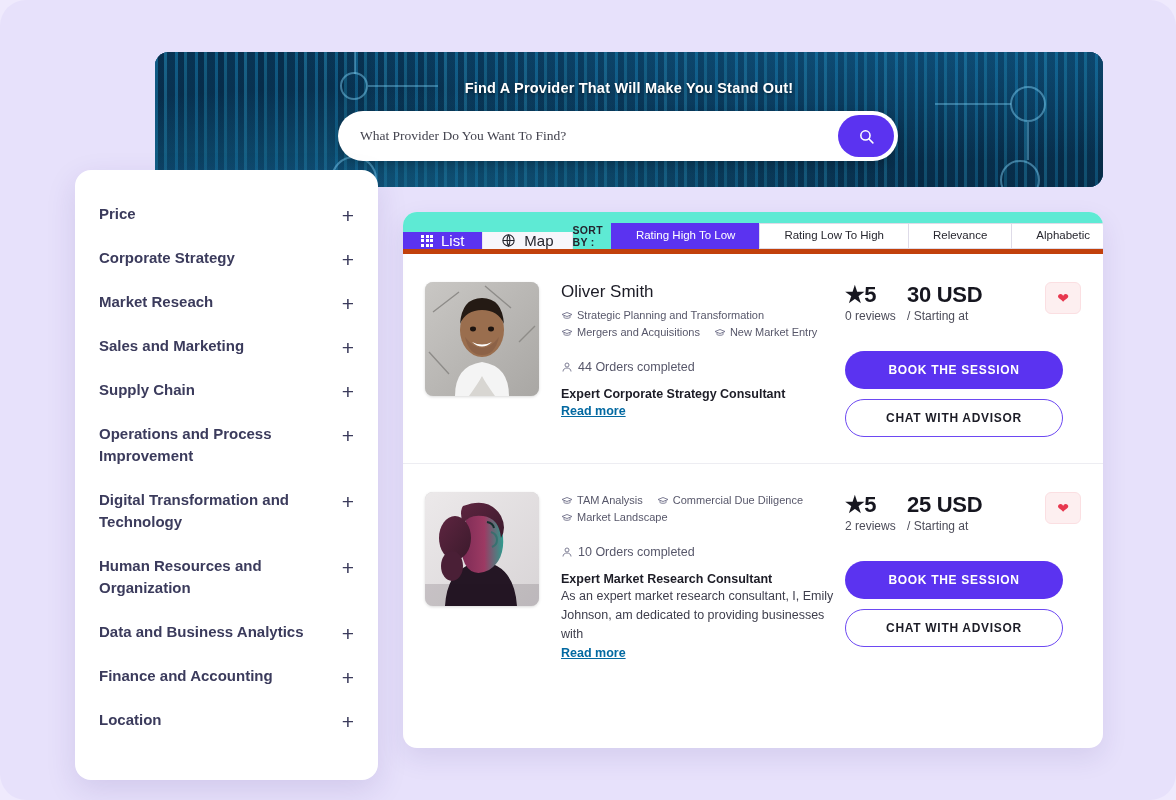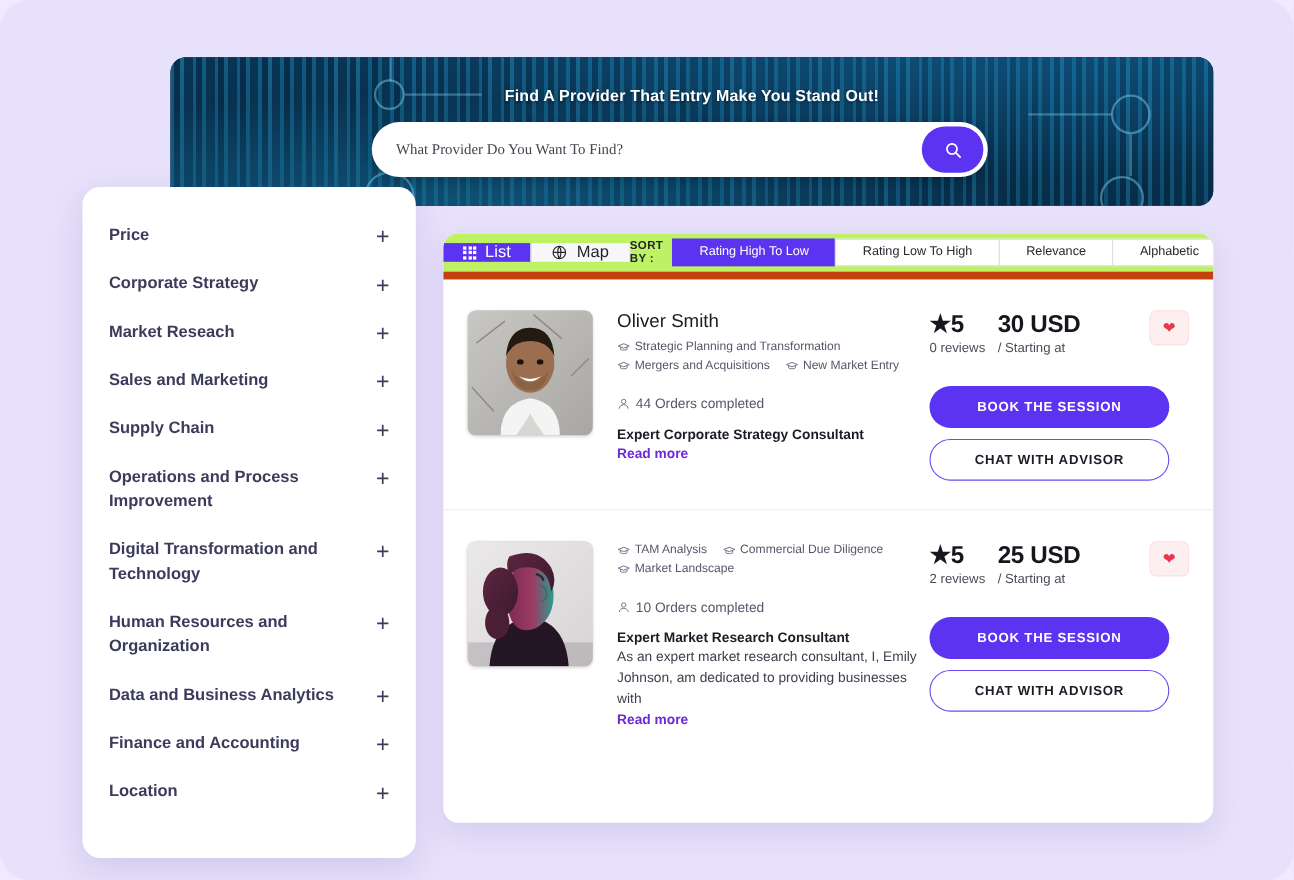--- a/index.html
+++ b/index.html
@@ -134,23 +134,23 @@
     left: 403px; top: 212px;
     width: 700px; height: 536px;
     background: #ffffff;
     border-radius: 14px;
     box-shadow: 0 10px 26px rgba(60,40,130,.10);
     overflow: hidden;
   }
   #toolbar {
     height: 42px;
     display: flex;
-    align-items: center;
-    border-bottom: 7px solid #c2410c;
-    background: #bef264;
+    align-items: flex-end;
+    border-bottom: 5px solid #c2410c;
+    background: #5eead4;
   }
   .tab {
     display: flex; align-items: center; gap: 8px;
     padding: 0 18px;
     font-size: 15px;
     cursor: pointer;
     border-right: 1px solid #e9e7f0;
   }
   .tab.active { background: #5b33f0; color: #fff; font-weight: 500; }
   .tab.inactive { background: #f7f6fb; color: #25252e; font-weight: 500; }
@@ -237,21 +237,22 @@
   .p-desc {
     font-size: 12.5px;
     color: #3e3e4c;
     line-height: 1.5;
     margin-top: 1px;
   }
   .read-more {
     display: inline-block;
     font-size: 12.5px;
     font-weight: bold;
-    color: #6d28d9;
+    color: #0369a1;
+    text-decoration: underline;
     margin-top: 3px;
     cursor: pointer;
   }
 
   .pricing { flex: 0 0 auto; width: 236px; position: relative; }
   .price-row { display: flex; align-items: flex-start; }
   .rating-box { width: 62px; }
   .rating-val { font-size: 22px; font-weight: bold; color: #16161f; letter-spacing: -.5px; }
   .rating-sub { font-size: 12px; color: #4c4c59; margin-top: 1px; }
   .price-box { flex: 1; }
@@ -292,21 +293,21 @@
     <div class="hero-veil"></div>
     <div class="circ" style="left:185px;top:20px;width:28px;height:28px;"></div>
     <div class="circ" style="left:176px;top:104px;width:46px;height:46px;"></div>
     <div class="circ" style="left:855px;top:34px;width:36px;height:36px;"></div>
     <div class="circ" style="left:845px;top:108px;width:40px;height:40px;"></div>
     <div class="cline" style="left:199px;top:0px;width:2px;height:22px;"></div>
     <div class="cline" style="left:213px;top:33px;width:70px;height:2px;"></div>
     <div class="cline" style="left:780px;top:51px;width:76px;height:2px;"></div>
     <div class="cline" style="left:872px;top:70px;width:2px;height:38px;"></div>
 
-    <div id="hero-title">Find A Provider That Entry Make You Stand Out!</div>
+    <div id="hero-title">Find A Provider That Will Make You Stand Out!</div>
 
     <div id="search-wrap">
       <input id="search-input" type="text" placeholder="What Provider Do You Want To Find?" style="">
       <button id="search-btn">
         <svg width="17" height="17" viewBox="0 0 24 24" fill="none" stroke="#ffffff" stroke-width="2.2">
           <circle cx="10.5" cy="10.5" r="6.5"></circle>
           <line x1="15.6" y1="15.6" x2="21" y2="21" stroke-linecap="round"></line>
         </svg>
       </button>
     </div>

